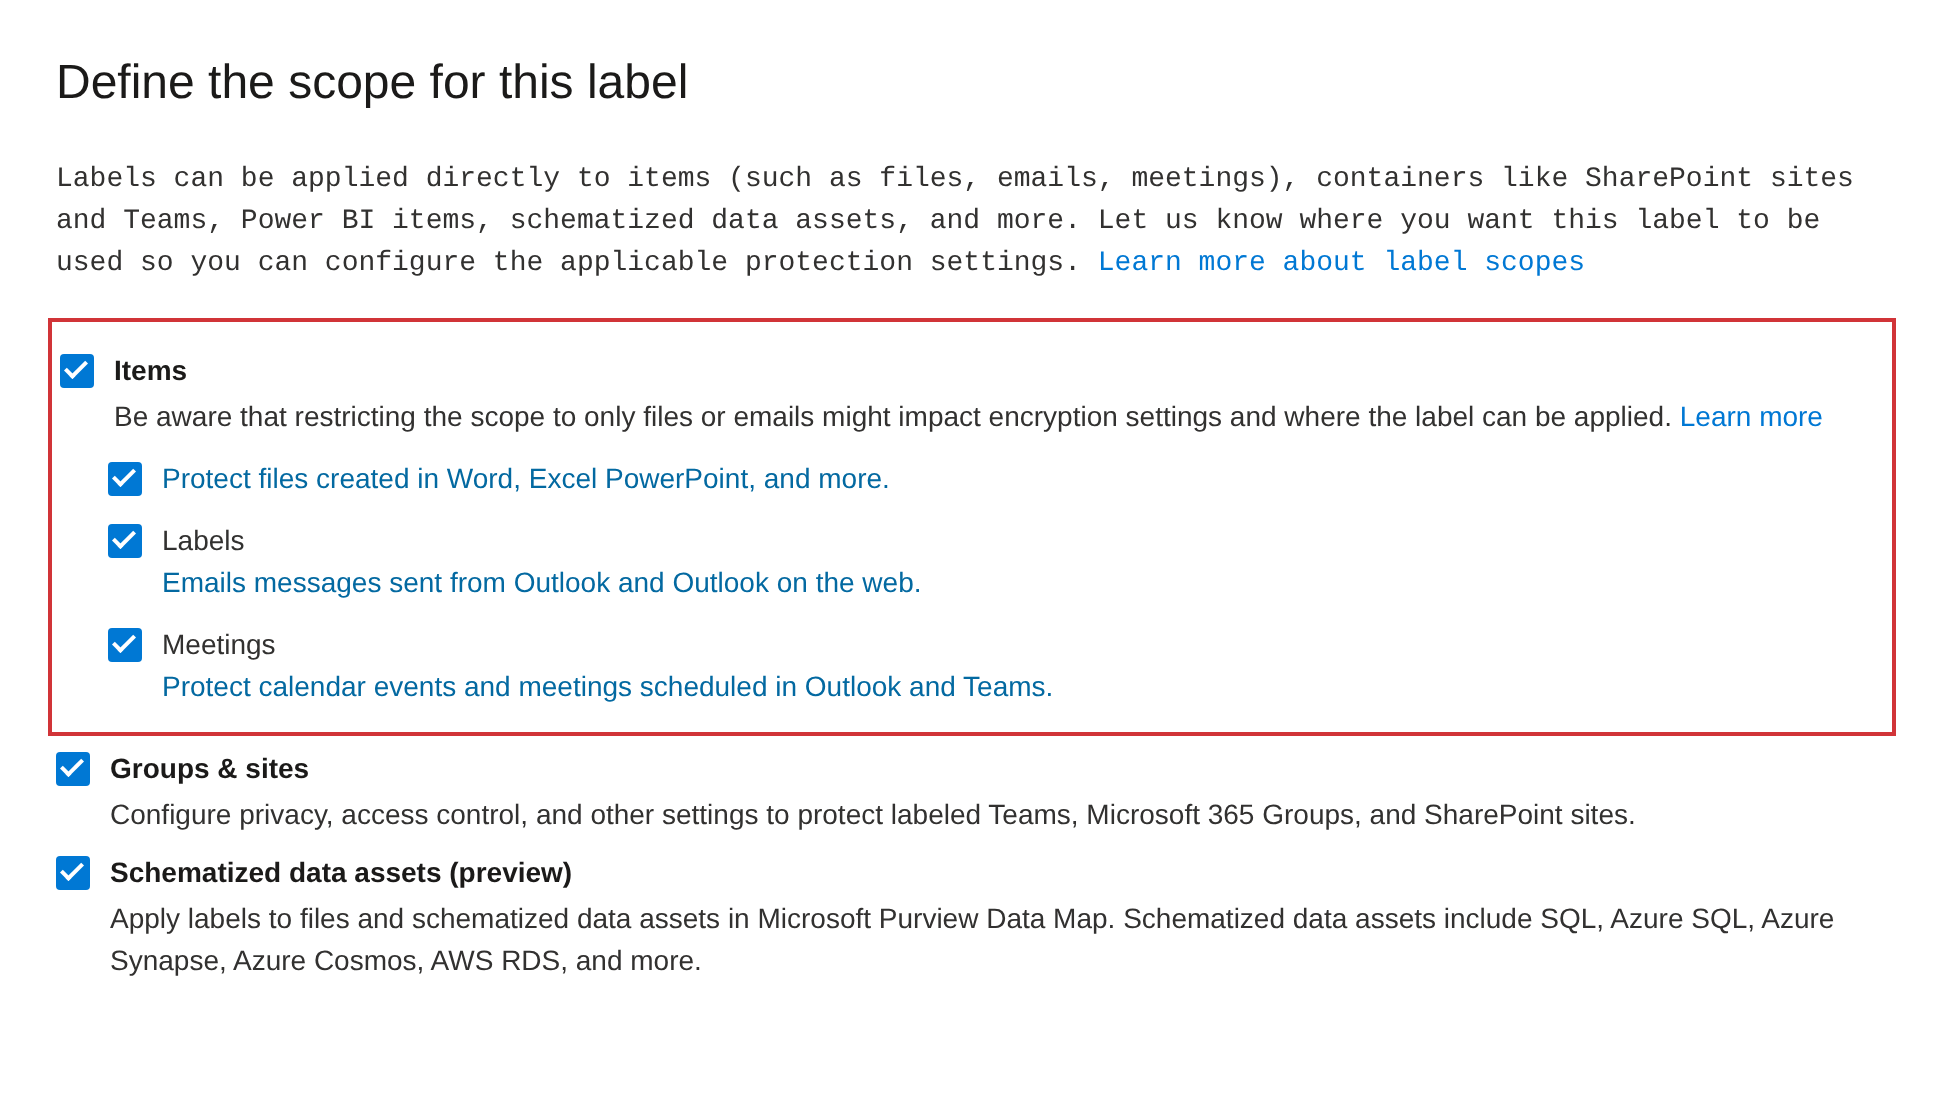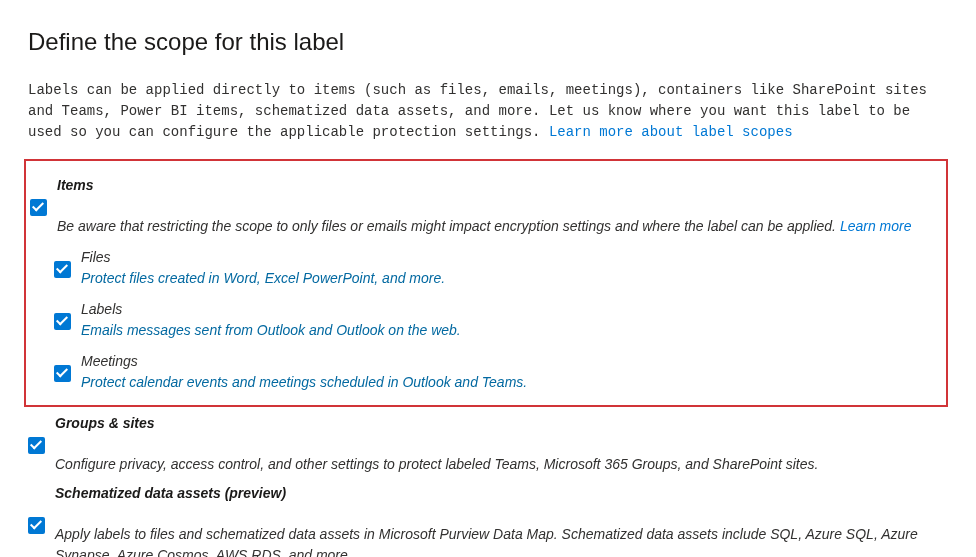--- a/index.html
+++ b/index.html
@@ -30,23 +30,22 @@
       cursor: pointer;
     }
     .highlight-box {
       border: 2px solid #d13438;
       padding: 8px 8px 12px 4px;
       margin-left: -4px;
       margin-bottom: 6px;
     }
     .cb-row {
       display: flex;
-      align-items: center;
+      align-items: flex-start;
       margin-top: 6px;
-      font-style: italic;
     }
     .cb-row.level-0 { margin-left: 0; }
     .cb-row.level-1 { margin-left: 24px; }
     .checkbox {
       width: 17px;
       height: 17px;
       border-radius: 2px;
       background: #0078d4;
       flex-shrink: 0;
       margin-top: 2px;
@@ -65,21 +64,21 @@
       border-width: 0 2px 2px 0;
       transform: rotate(45deg);
     }
     .cb-content { flex: 1; }
     .cb-label {
       font-weight: 600;
       color: #1b1a19;
       cursor: pointer;
     }
     .cb-desc {
-      margin-top: 20px;
+      margin-top: 2px;
       color: #323130;
     }
     .sub-group {
       margin-top: 10px;
     }
     .sub-item {
       margin-bottom: 10px;
     }
     .sub-item:last-child { margin-bottom: 0; }
     .sub-label {
@@ -110,21 +109,20 @@
       <div class="cb-desc">
         <span>Be aware that restricting the scope to only files or emails might impact encryption settings and where the label can be applied. </span><a class="link">Learn more</a>
       </div>
     </div>
   </div>
 
   <div class="sub-group">
     <div class="cb-row level-1 sub-item">
       <div class="checkbox"></div>
       <div class="cb-content">
-        <div class="sub-label">Files</div>
         <div class="sub-desc">Protect files created in Word, Excel PowerPoint, and more.</div>
       </div>
     </div>
     <div class="cb-row level-1 sub-item">
       <div class="checkbox"></div>
       <div class="cb-content">
         <div class="sub-label">Labels</div>
         <div class="sub-desc">Emails messages sent from Outlook and Outlook on the web.</div>
       </div>
     </div>

